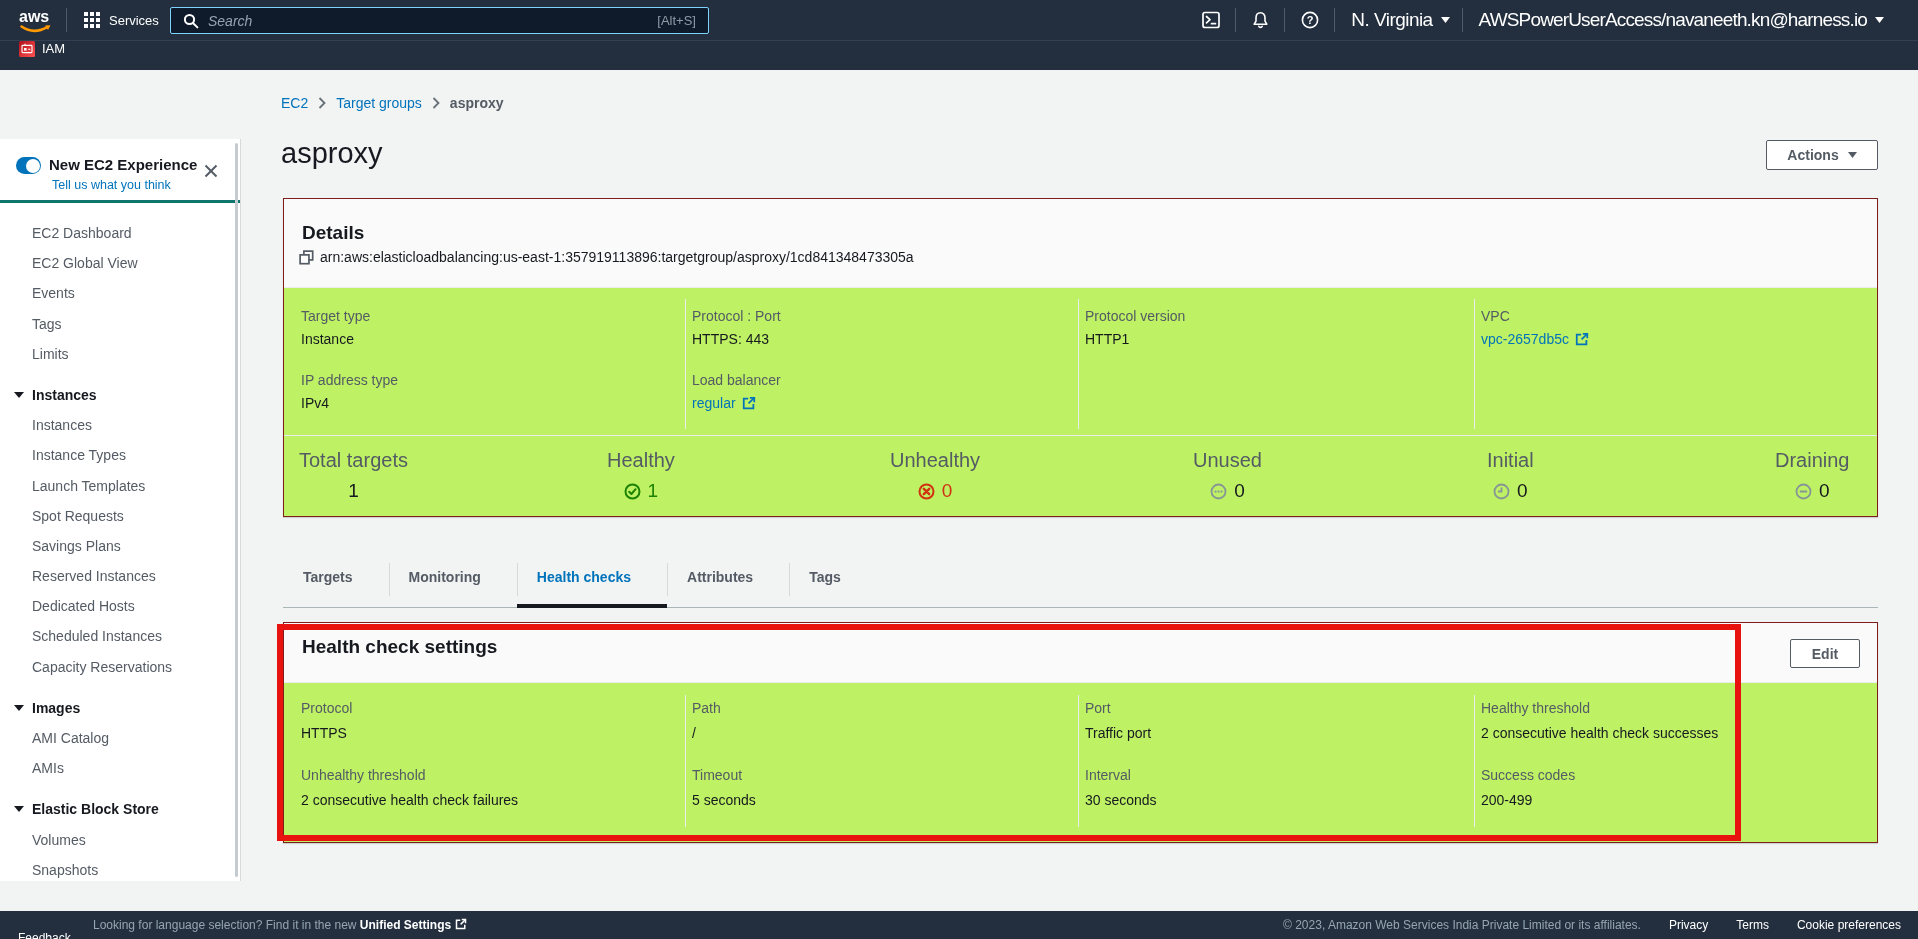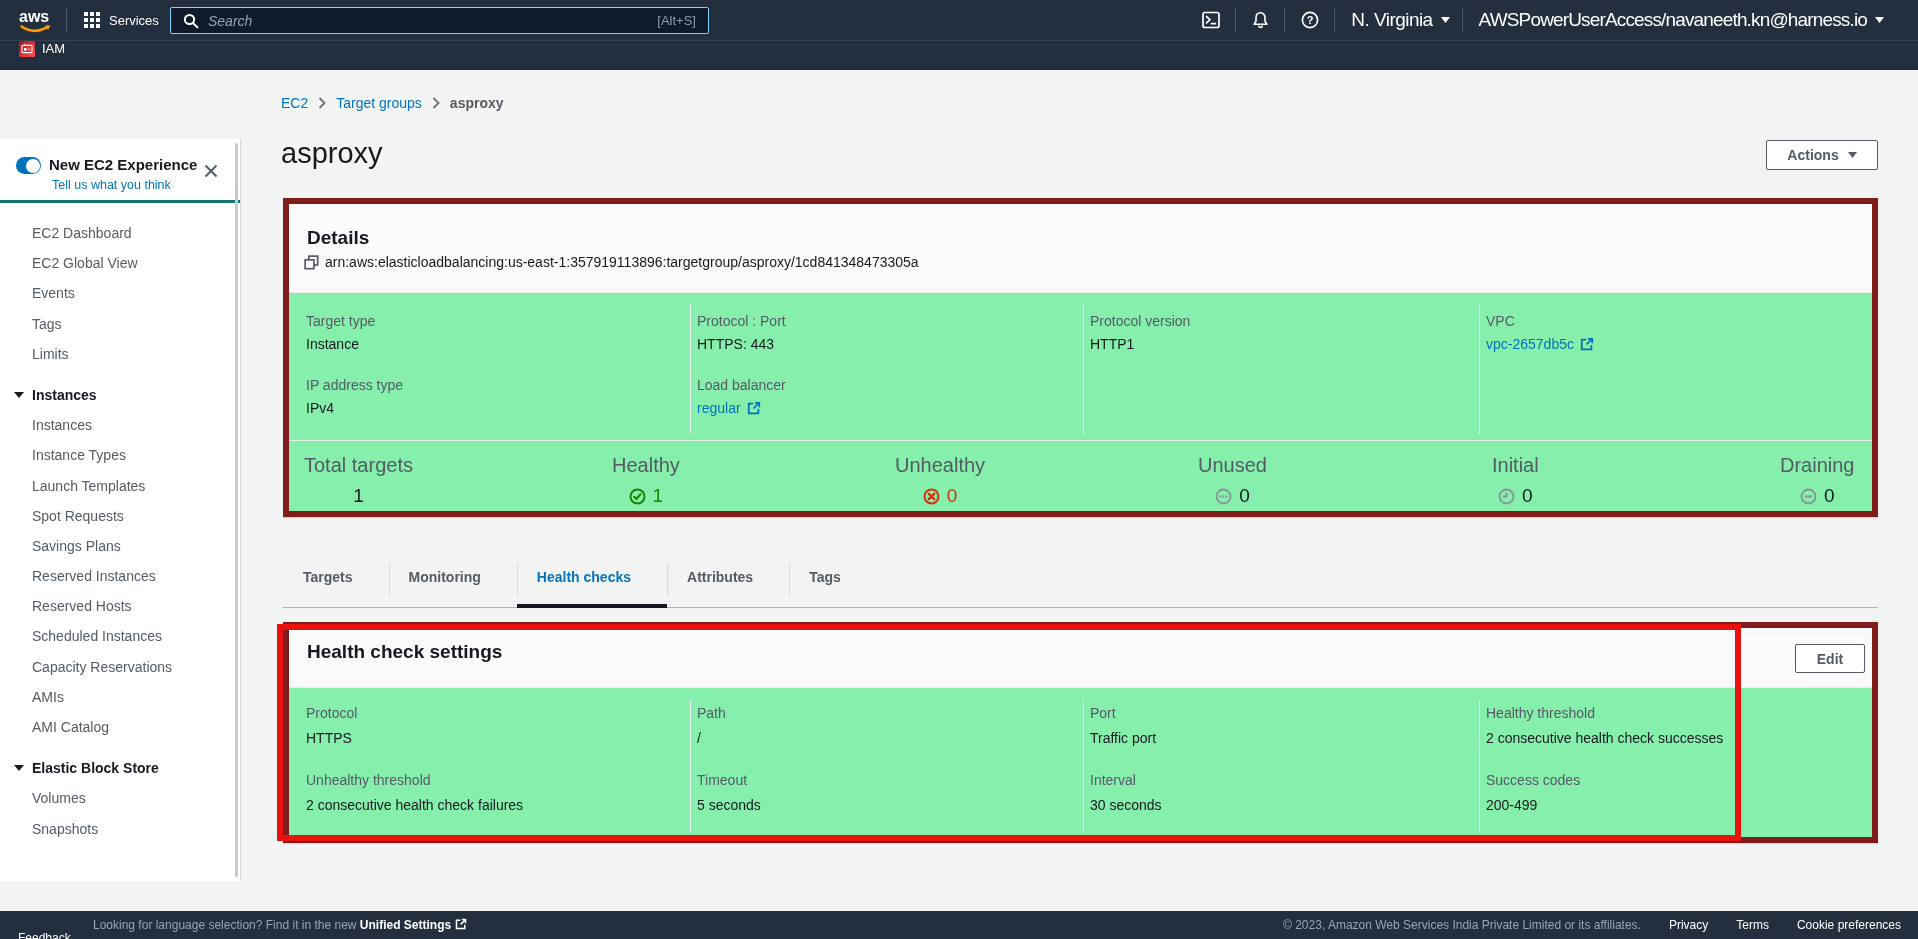--- a/index.html
+++ b/index.html
@@ -47,21 +47,21 @@
 
 .main { position:absolute; left:241px; top:70px; width:1677px; height:841px; }
 .breadcrumb { position:absolute; left:40px; top:25px; display:flex; align-items:center; gap:10px; font-size:14px; }
 .breadcrumb a { color:#0073bb; text-decoration:none; cursor:pointer; }
 .breadcrumb .cur { color:#545b64; font-weight:700; }
 .page-title { position:absolute; left:40px; top:65px; font-size:29px; font-weight:400; color:#16191f; line-height:36px; }
 .btn { background:#fff; border:1px solid #545b64; border-radius:2px; color:#545b64; font-weight:700; font-size:14px; font-family:inherit; display:flex; align-items:center; justify-content:center; cursor:pointer; }
 .actions-btn { position:absolute; left:1525px; top:70px; width:112px; height:30px; gap:9px; }
 
 
-.card { position:absolute; left:42px; width:1595px; background:#86efac; border:6px solid #7f1d1d; box-shadow:0 1px 1px 0 rgba(0,28,36,.15); }
+.card { position:absolute; left:42px; width:1595px; background:#bef264; border:1px solid #7f1d1d; box-shadow:0 1px 1px 0 rgba(0,28,36,.15); }
 .card-title { position:absolute; left:18px; top:22px; font-size:19px; font-weight:700; color:#16191f; line-height:24px; }
 .health-card .card-title { top:12px; }
 .details-card { top:128px; height:319px; }
 .details-card .card-head { position:absolute; left:0; top:0; right:0; height:89px; background:#fafafa; border-bottom:1px solid #eaeded; }
 .arn-row { position:absolute; left:15px; top:50px; display:flex; align-items:center; gap:6px; font-size:14px; color:#16191f; }
 .vdiv { position:absolute; width:1px; background:#eaeded; }
 .hdiv { position:absolute; left:0; right:0; height:1px; background:#eaeded; }
 .fld { position:absolute; }
 .flabel { font-size:14px; line-height:20px; color:#545b64; }
 .fvalue { font-size:14px; line-height:20px; color:#16191f; margin-top:3px; }
@@ -217,25 +217,26 @@
       <li class="nav-link">Events</li>
       <li class="nav-link">Tags</li>
       <li class="nav-link">Limits</li>
       <li class="nav-header">Instances</li>
       <li class="nav-link">Instances</li>
       <li class="nav-link">Instance Types</li>
       <li class="nav-link">Launch Templates</li>
       <li class="nav-link">Spot Requests</li>
       <li class="nav-link">Savings Plans</li>
       <li class="nav-link">Reserved Instances</li>
-      <li class="nav-link">Reserved Hosts</li>
+      <li class="nav-link">Dedicated Hosts</li>
       <li class="nav-link">Scheduled Instances</li>
       <li class="nav-link">Capacity Reservations</li>
+      <li class="nav-header">Images</li>
+      <li class="nav-link">AMI Catalog</li>
       <li class="nav-link">AMIs</li>
-      <li class="nav-link">AMI Catalog</li>
       <li class="nav-header">Elastic Block Store</li>
       <li class="nav-link">Volumes</li>
       <li class="nav-link">Snapshots</li>
     </ul>
   <span class="scroll-thumb"></span>
 </aside>
 
 <main class="main">
   <nav class="breadcrumb" id="breadcrumb">
       <a>EC2</a>

